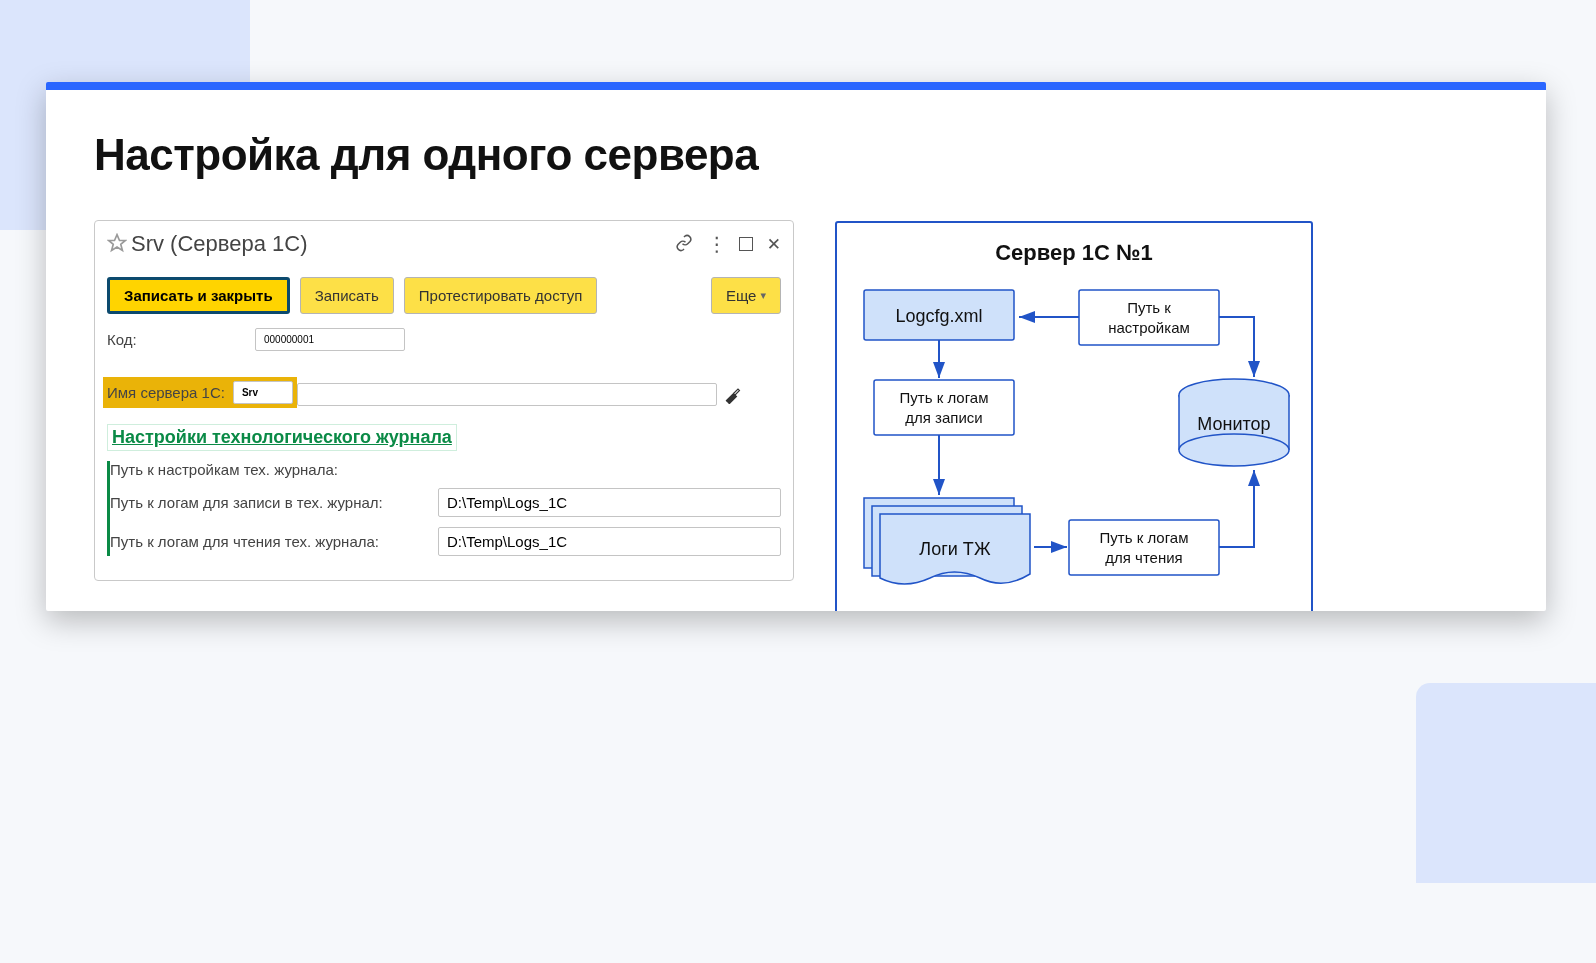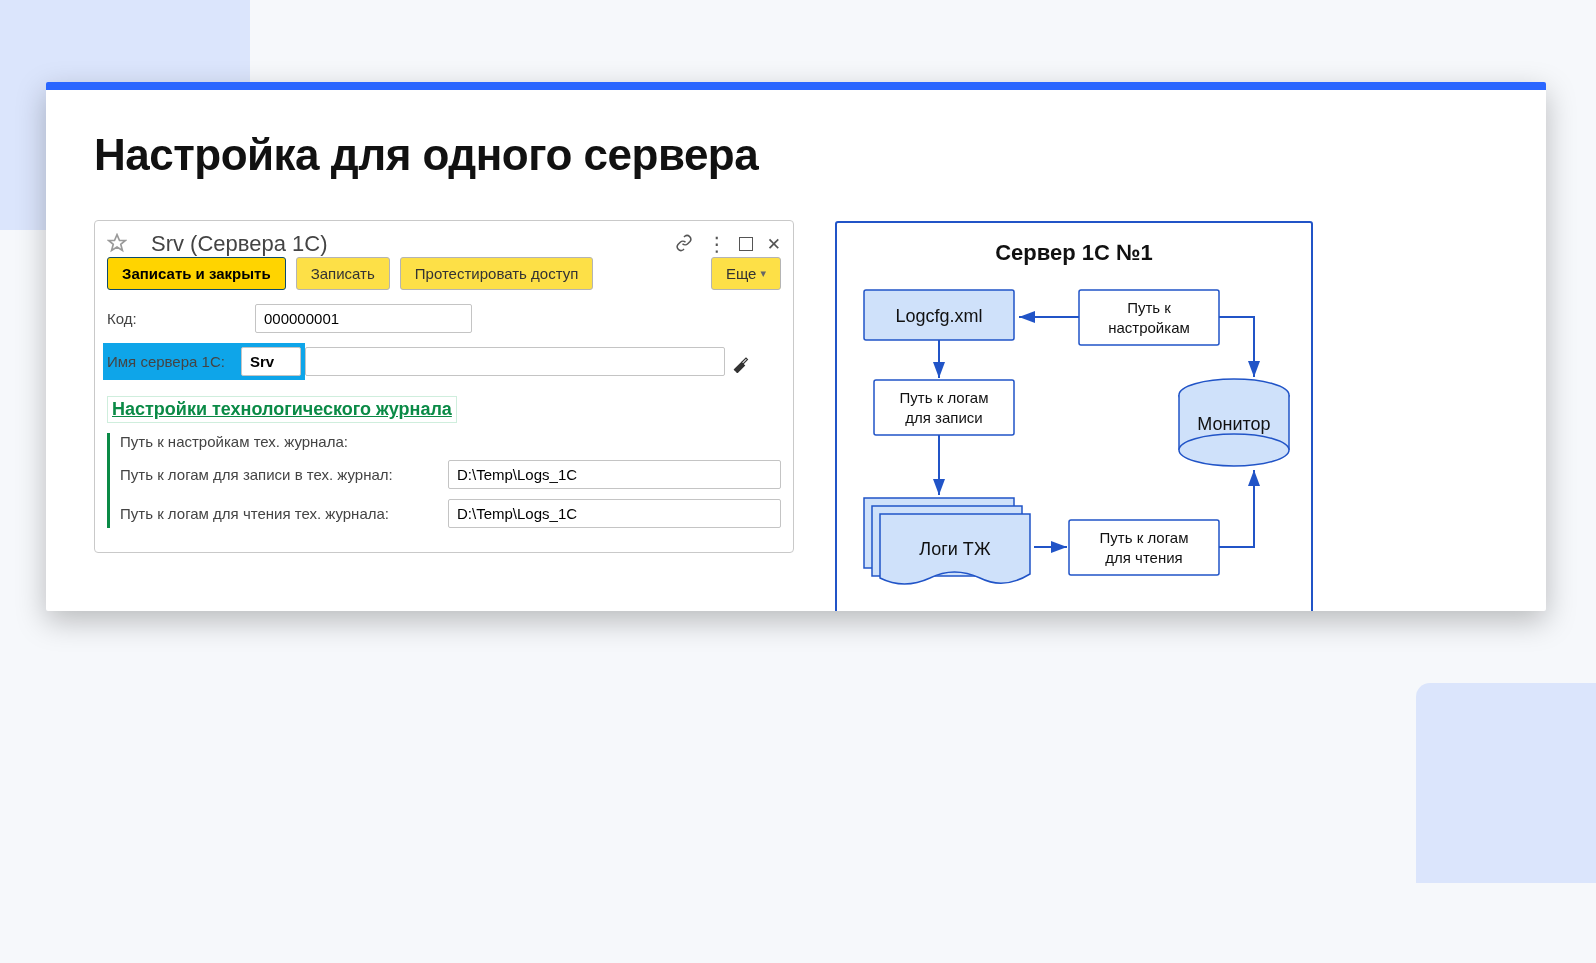--- a/index.html
+++ b/index.html
@@ -19,63 +19,63 @@
     font-size: 44px; font-weight: 800; color: #111; margin: 0 0 40px 0;
     letter-spacing: -0.5px;
   }
   .content { display: flex; gap: 40px; align-items: flex-start; }
 
   
   .app-window {
     width: 700px; background: #fff; border: 1px solid #c9c9c9; border-radius: 4px;
     padding: 10px 12px 14px 12px; font-size: 15px; color: #333;
   }
-  .title-row { display: flex; align-items: center; gap: 24px; margin-bottom: 0; }
+  .title-row { display: flex; align-items: center; gap: 4px; margin-bottom: 20px; }
   .star-icon svg { width: 20px; height: 20px; stroke: #9a9a9a; fill: none; stroke-width: 2; }
   .win-title { font-size: 22px; color: #444; flex: 1; }
   .win-icons { display: flex; gap: 14px; align-items: center; color: #555; }
   .win-icons span { cursor: pointer; font-size: 18px; line-height: 1; }
   .win-icons .dots { letter-spacing: -2px; font-size: 20px; }
   .win-icons .sq { width: 14px; height: 14px; border: 1.5px solid #555; display: inline-block; }
   .win-icons .x::before { content: "✕"; font-size: 17px; }
 
   .toolbar { display: flex; gap: 10px; margin-bottom: 14px; }
   .btn {
     border: 1px solid #b4b4b4; background: #fde047; color: #333; padding: 7px 14px;
     border-radius: 3px; font-size: 15px; cursor: pointer;
   }
   .btn-primary {
-    background: #ffd400; border: 1px solid #0c4a6e; color: #000; font-weight: 600;
+    background: #ffd400; border: 3px solid #0c4a6e; color: #000; font-weight: 600;
   }
   .btn-more { display: flex; align-items: center; gap: 4px; margin-left: auto; }
   .btn-more::after { content: "▾"; font-size: 11px; color: #666; }
 
   .form-row { display: flex; align-items: center; gap: 8px; margin-bottom: 10px; }
   .form-label { min-width: 140px; color: #444; font-size: 15px; }
   .form-input {
-    border: 1px solid #c4c4c4; padding: 5px 8px; font-size: 15px; background: #fff;
+    border: 1px solid #c4c4c4; padding: 5px 8px; font-size: 10px; background: #fff;
     border-radius: 2px; min-width: 130px;
   }
   .form-input.wide { flex: 1; }
 
-  .hl-row { background: #0ea5e9; margin-left: -4px; padding: 4px 4px; display: inline-flex; align-items: center; gap: 16px; }
+  .hl-row { background: #eab308; margin-left: -4px; padding: 4px 4px; display: inline-flex; align-items: center; gap: 8px; margin-top: 16px; }
   .hl-row .form-input { background: #fff; }
   .cursor-dec {
     display: inline-block; width: 18px; height: 18px;
     position: relative; top: 6px; left: 2px;
   }
   .cursor-dec svg { width: 18px; height: 18px; }
 
   .section-title {
     color: #0a8a46; font-size: 18px; text-decoration: underline;
     border: 1px solid #cfeedd; display: inline-block; padding: 2px 4px;
     margin: 6px 0 10px 0;
     font-weight: bold;
   }
-  .tj-block { border-left: 3px solid #0a8a46; padding-left: 10px; }
+  .tj-block { border-left: 3px solid #0a8a46; }
   .tj-row { display: flex; align-items: center; gap: 8px; margin-bottom: 10px; }
   .tj-label { width: 320px; color: #444; font-size: 15px; }
   .tj-input { flex: 1; border: 1px solid #c4c4c4; padding: 5px 8px; font-size: 15px; border-radius: 2px; }
 
   
   .diagram { width: 480px; height: 410px; }
 
   .diagram text { font-family: Arial, sans-serif; }
   .dg-frame { fill: none; stroke: #2154c7; stroke-width: 2; }
   .dg-box { fill: #cfe1fa; stroke: #2154c7; stroke-width: 1.5; }

